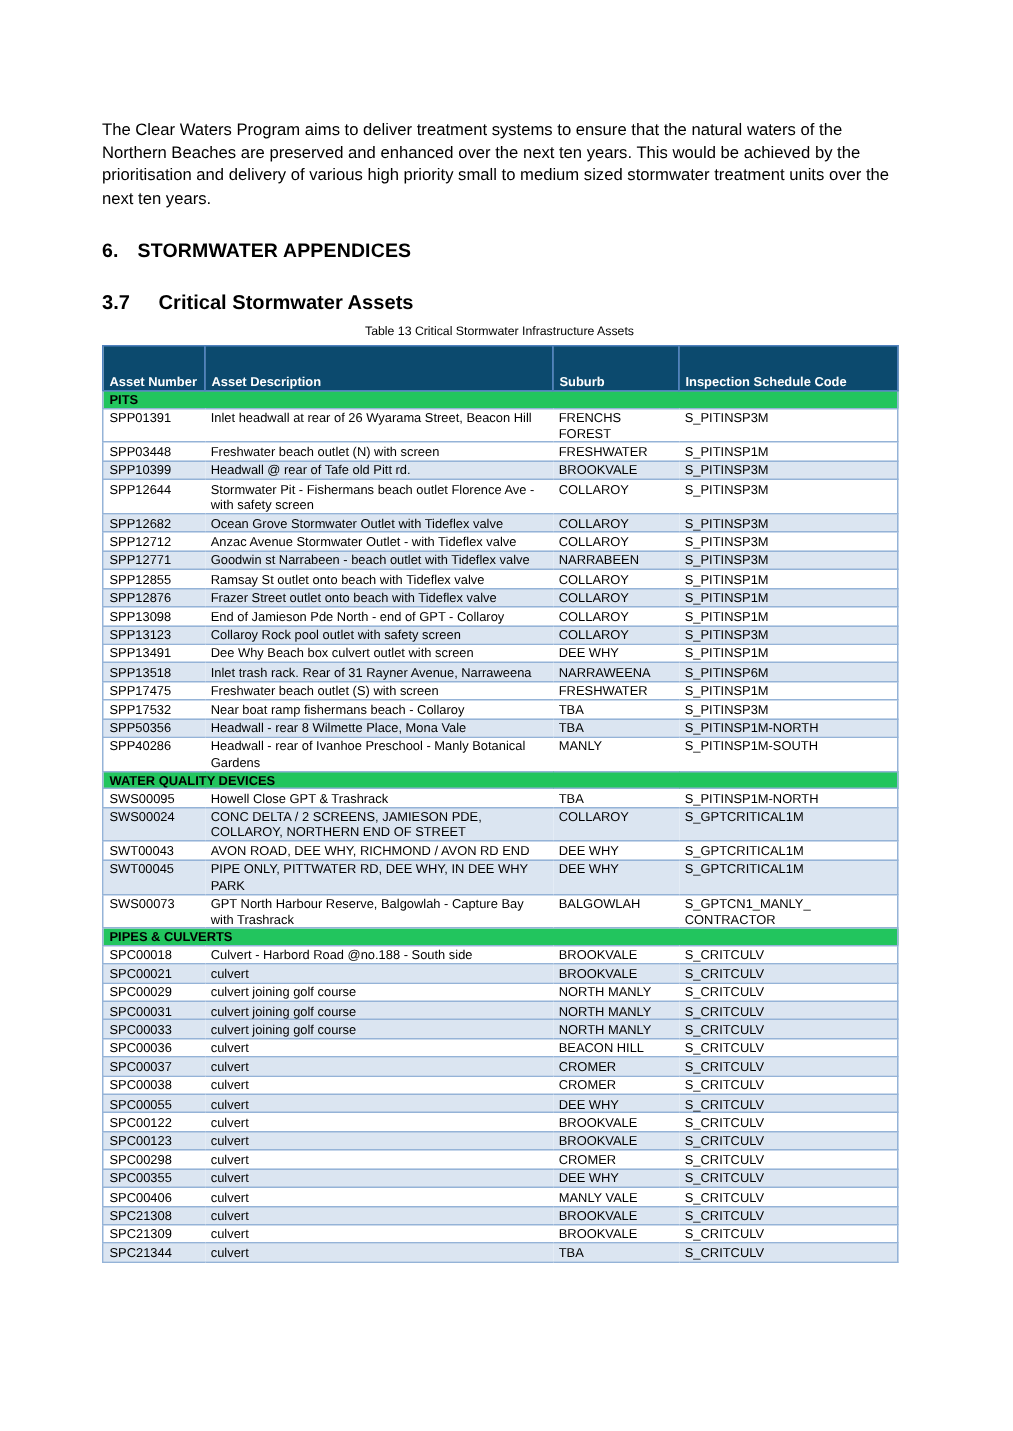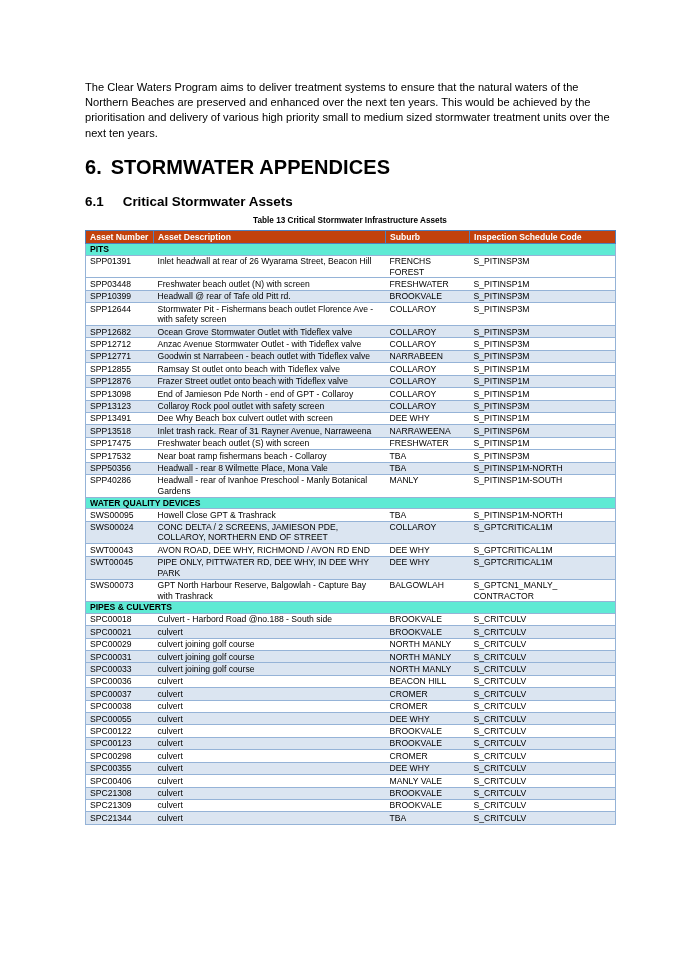--- a/index.html
+++ b/index.html
@@ -1,50 +1,50 @@
 <!DOCTYPE html>
 <html><head>
 <meta charset="utf-8">
 <style>
   html, body { margin: 0; padding: 0; background: #ffffff; }
   body {
     width: 675px; height: 954px; position: relative; overflow: hidden;
     font-family: "Liberation Sans", sans-serif; color: #000;
   }
-  .page { position: absolute; left: 85px; top: 80px; width: 530px; }
+  .page { position: absolute; left: 68px; top: 80px; width: 530px; }
   .intro {
     font-size: 11.1px; line-height: 15.2px; margin: 0;
   }
   .h1 {
-    font-size: 20px; font-weight: bold; margin: 17px 0 0 0; line-height: 18px;
+    font-size: 13px; font-weight: bold; margin: 17px 0 0 0; line-height: 18px;
     letter-spacing: 0.1px;
   }
   .h1 .num { display: inline-block; width: 20px; }
   .h2 {
     font-size: 13.4px; font-weight: bold; margin: 17px 0 0 0; line-height: 17px;
   }
   .h2 .num { display: inline-block; width: 34px; }
   .caption {
-    font-size: 8.2px; font-weight: bold; text-align: center; margin: 6px 0 4px 0;
+    font-size: 8.2px; font-weight: normal; text-align: center; margin: 6px 0 4px 0;
     line-height: 10px;
   }
   table {
     border-collapse: collapse; width: 530px; table-layout: fixed;
     font-size: 8.6px; line-height: 10.4px;
   }
   td, th {
     border: 1px solid #95b3d7; padding: 0.5px 4px 0.5px 4px; vertical-align: top;
     text-align: left;
   }
   th {
-    background: #c2410c; color: #ffffff; font-weight: bold; border-color: #4f81bd;
-    padding-top: 1px; padding-bottom: 1px;
+    background: #0c4a6e; color: #ffffff; font-weight: bold; border-color: #4f81bd;
+    padding-top: 18px; padding-bottom: 1px;
   }
   tr.group td {
-    background: #5eead4; font-weight: bold; padding-top: 0px; padding-bottom: 0px;
+    background: #22c55e; font-weight: bold; padding-top: 0px; padding-bottom: 0px;
   }
   tr.band td { background: #dbe5f1; }
   tr.plain td { background: #ffffff; }
   td { border-left: none; border-right: none; }
   td:first-child { border-left: 1px solid #95b3d7; }
   td:last-child { border-right: 1px solid #95b3d7; }
   col.c1 { width: 68px; }
   col.c2 { width: 232px; }
   col.c3 { width: 84px; }
   col.c4 { width: 146px; }
@@ -54,21 +54,21 @@
 
 <div class="page">
   <p class="intro">The Clear Waters Program aims to deliver treatment systems to ensure that the natural waters of the Northern Beaches are preserved and enhanced over the next ten years. This would be achieved by the prioritisation and delivery of various high priority small to medium sized stormwater treatment units over the next ten years.</p>
 
   <div class="h1">
     <span class="num">6.</span>
     <span>STORMWATER APPENDICES</span>
   </div>
 
   <div class="h2">
-    <span class="num">6.1</span>
+    <span class="num">3.7</span>
     <span>Critical Stormwater Assets</span>
   </div>
 
   <div class="caption">Table 13 Critical Stormwater Infrastructure Assets</div>
 
   <table>
     <colgroup>
       <col class="c1">
         <col class="c2">
         <col class="c3">

